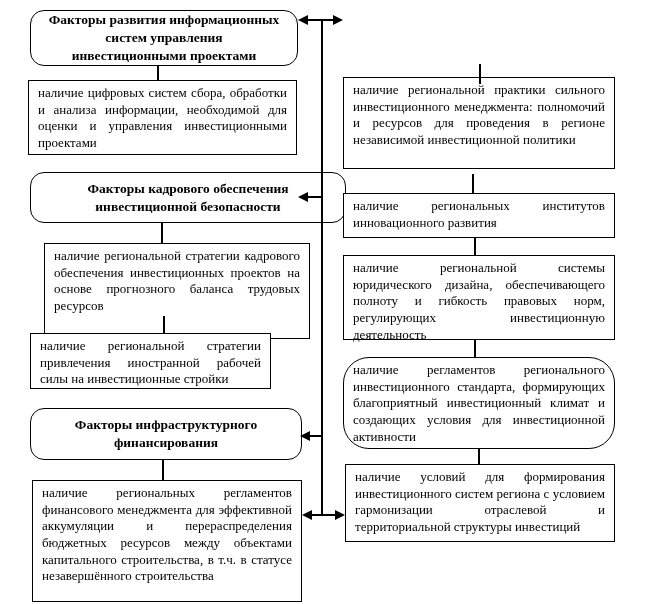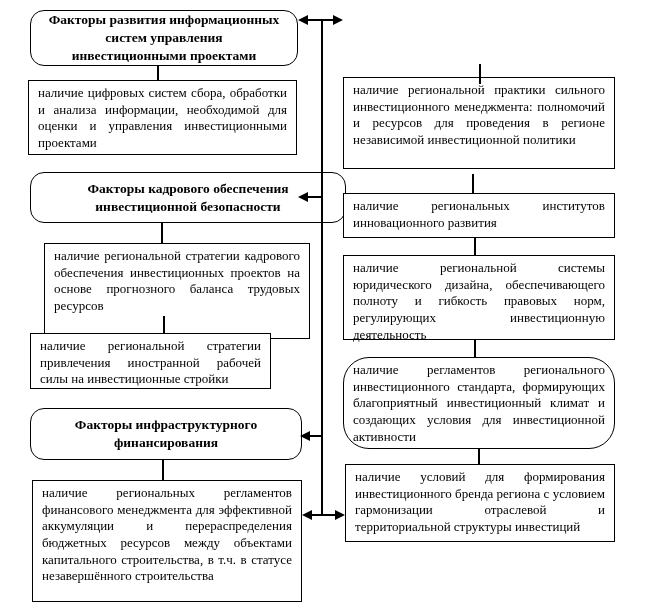--- a/index.html
+++ b/index.html
@@ -83,21 +83,21 @@
   <div class="box item" id="lb4">наличие региональной стратегии привлечения иностранной рабочей силы на инвестиционные стройки</div>
   <div class="box header" id="lb5">
     <span>Факторы инфраструктурного финансирования</span>
   </div>
   <div class="box item" id="lb6">наличие региональных регламентов финансового менеджмента для эффективной аккумуляции и перераспределения бюджетных ресурсов между объектами капитального строительства, в т.ч. в статусе незавершённого строительства</div>
 
   <div class="box item" id="rb1">наличие региональной практики сильного инвестиционного менеджмента: полномочий и ресурсов для проведения в регионе независимой инвестиционной политики</div>
   <div class="box item" id="rb2">наличие региональных институтов инновационного развития</div>
   <div class="box item" id="rb3">наличие региональной системы юридического дизайна, обеспечивающего полноту и гибкость правовых норм, регулирующих инвестиционную деятельность</div>
   <div class="box item" id="rb4">наличие регламентов регионального инвестиционного стандарта, формирующих благоприятный инвестиционный климат и создающих условия для инвестиционной активности</div>
-  <div class="box item" id="rb5">наличие условий для формирования инвестиционного бренда региона с условием гармонизации отраслевой и территориальной структуры инвестиций</div>
+  <div class="box item" id="rb5">наличие условий для формирования инвестиционного систем региона с условием гармонизации отраслевой и территориальной структуры инвестиций</div>
 
   <div class="vline" id="trunk"></div>
 
   <div class="hline" id="top-line"></div>
   <div class="ah left" id="top-ah-l"></div>
   <div class="ah right" id="top-ah-r"></div>
 
   <div class="hline" id="branch-hr"></div>
   <div class="ah left" id="branch-hr-ah"></div>
 

